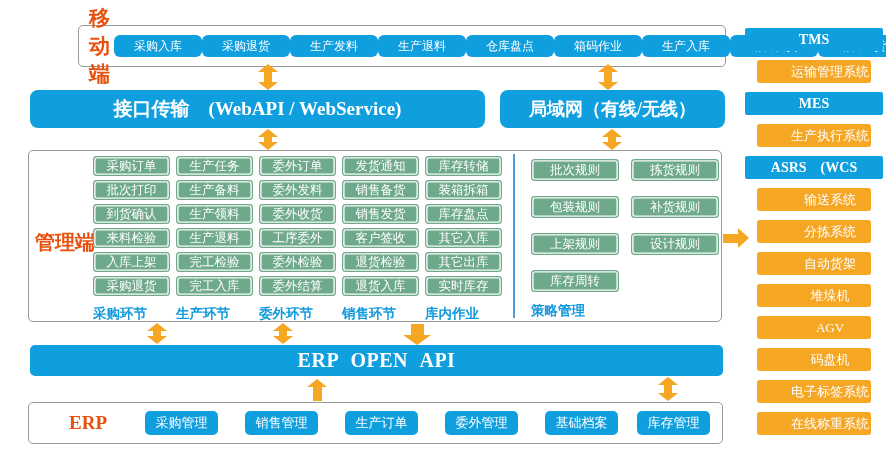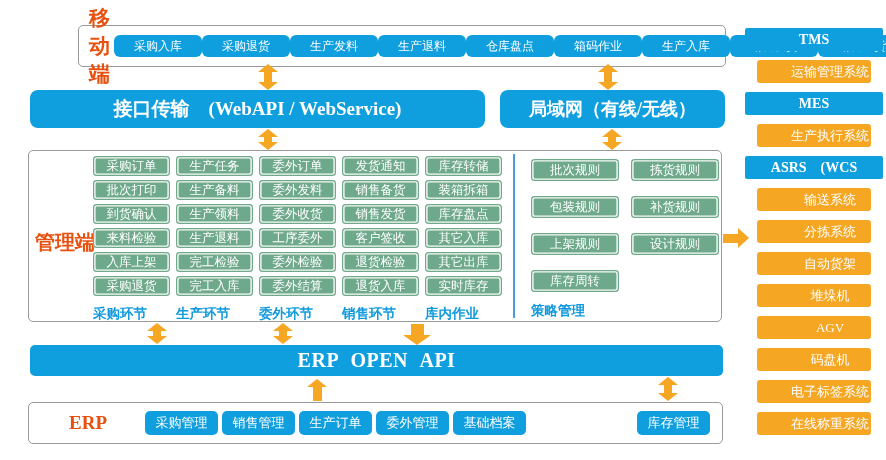--- a/index.html
+++ b/index.html
@@ -38,21 +38,21 @@
   #strategy-footer{margin-top:10px;}
 
   
   #api-bar{left:30px;top:345px;width:693px;height:31px;border-radius:5px;font-size:20px;
            word-spacing:7px;letter-spacing:.5px;}
 
   
   #erp-box{left:28px;top:402px;width:695px;height:42px;display:flex;align-items:center;
            padding:0 12px 0 40px;}
   #erp-label{font-size:19px;margin-right:38px;}
-  #erp-button-row{display:flex;gap:4px;}
+  #erp-button-row{display:flex;gap:27px;}
   .ebtn{font-size:13px;height:24px;width:73px;border-radius:5px;}
   #erp-inv-btn{margin-left:auto;}
 
   
   #right-panel{position:absolute;left:745px;top:28px;width:138px;display:flex;
                flex-direction:column;gap:9px;}
   .rp-blue{height:23px;background:#0f9fdf;color:#fff;font-weight:bold;font-size:14px;
            border-radius:2px;display:flex;align-items:center;justify-content:center;}
   .rp-orange{height:23px;margin:0 12px;background:#f5a623;color:#fff;font-size:13px;
              border-radius:3px;display:flex;align-items:center;justify-content:center;padding-left:32px;}

